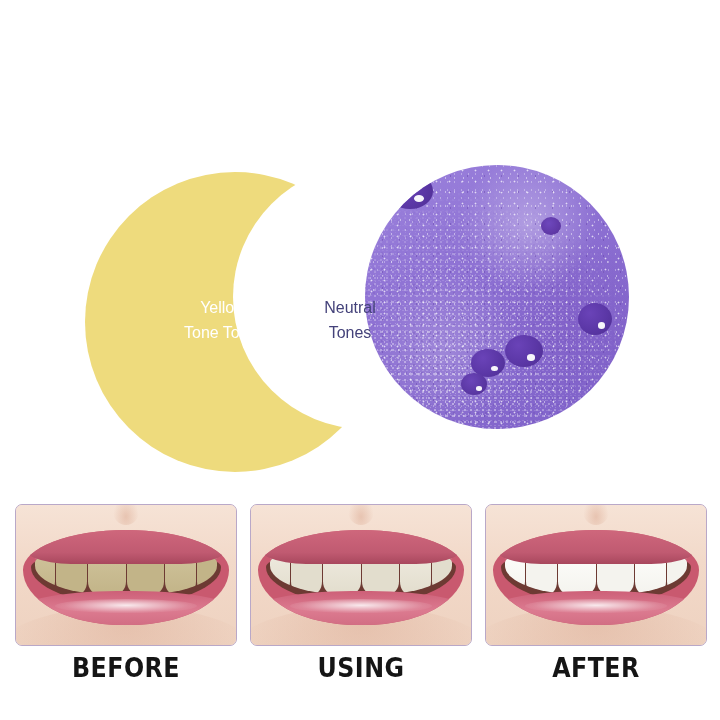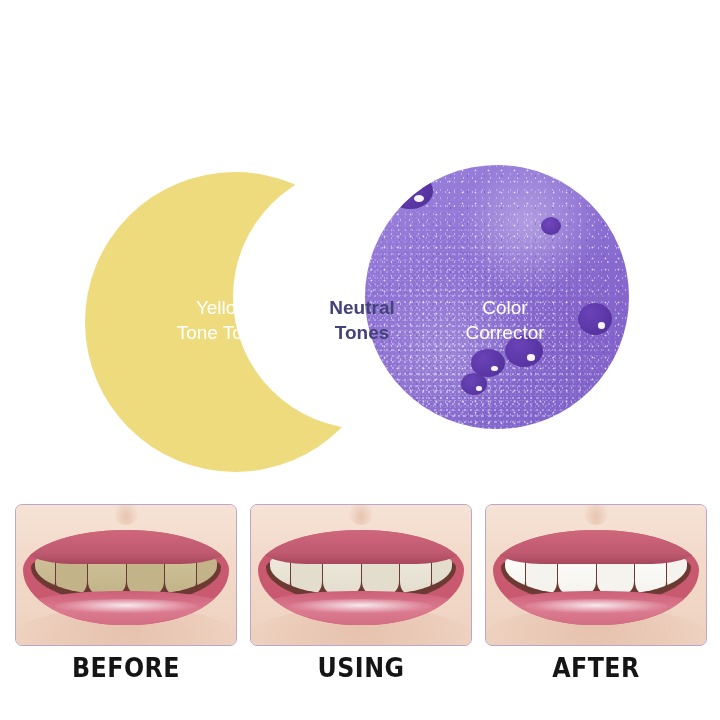--- a/index.html
+++ b/index.html
@@ -127,36 +127,35 @@
   .b3 { left: 213px; top: 138px; width: 34px; height: 32px; }
   .b4 { left: 140px; top: 170px; width: 38px; height: 32px; }
   .b5 { left: 106px; top: 184px; width: 34px; height: 28px; }
   .b6 { left: 96px;  top: 208px; width: 26px; height: 22px; background: radial-gradient(circle at 40% 35%, #6b45b9, #4f2e94); }
 
   
   .venn-label {
     position: absolute;
     text-align: center;
     line-height: 25px;
-    font-size: 19px;
+    font-size: 16px;
     font-family: "Liberation Sans", sans-serif;
     white-space: pre-line;
   }
   .label-yellow {
     left: 136px;
     top: 145px;
     width: 174px;
     color: #ffffff;
   }
   .label-neutral {
-    left: 304px;
+    left: 292px;
     top: 145px;
     width: 116px;
     color: #44427a;
-    font-weight: bold;
   }
   .label-purple {
     left: 418px;
     top: 145px;
     width: 174px;
     color: #ffffff;
   }
 
   
   .photo-row {
@@ -321,22 +320,20 @@
       <div class="bubble b3"></div>
       <div class="bubble b4"></div>
       <div class="bubble b5"></div>
       <div class="bubble b6"></div>
     </div>
 
     <div class="venn-label label-yellow" style="color: rgb(255, 255, 255);">Yellow
 Tone Tooth</div>
     <div class="venn-label label-neutral" style="color: rgb(68, 66, 122);">Neutral
 Tones</div>
-    <div class="venn-label label-purple" style="color: rgb(255, 255, 255);">Color
-Corrector</div>
   </div>
 
   <div class="photo-row">
 
     <div class="photo-tile" style="border-color: rgb(185, 168, 200);">
       <div class="face-skin">
         <div class="nose-hint"></div>
         <div class="chin-shadow"></div>
       </div>
       <div class="mouth">

